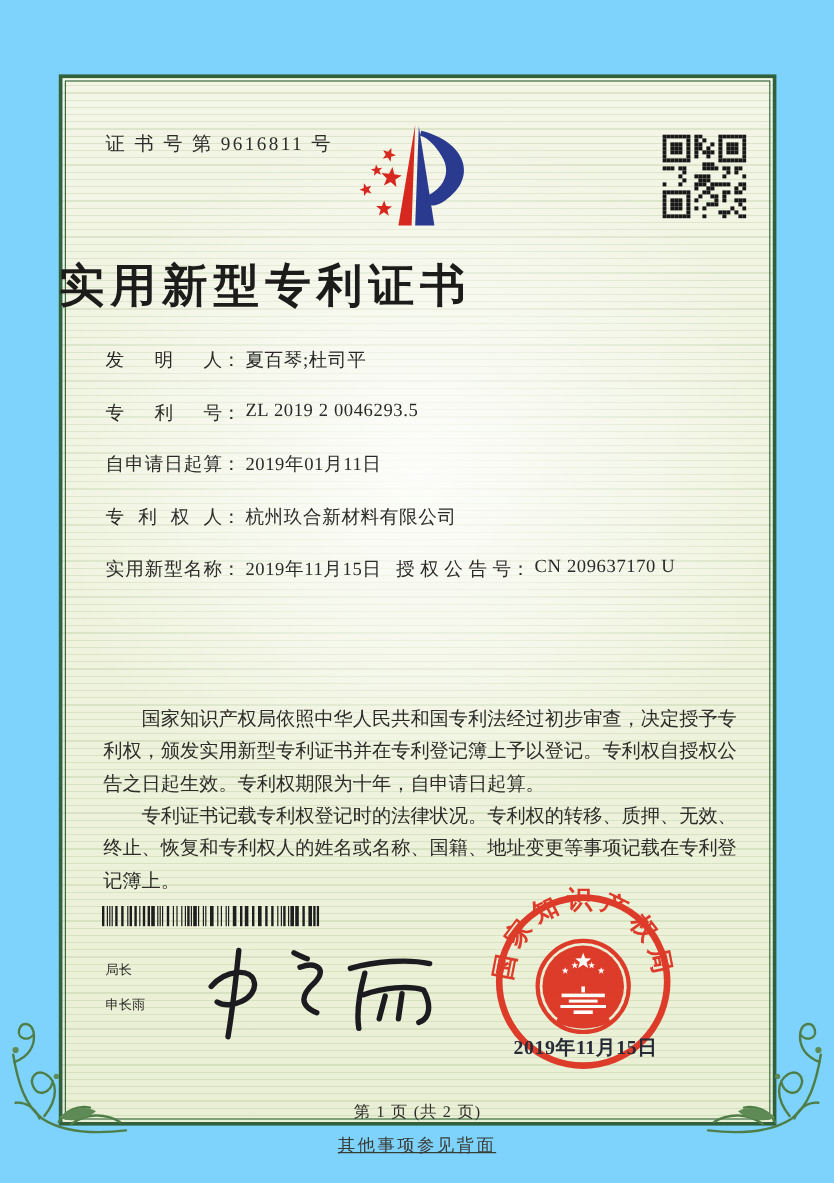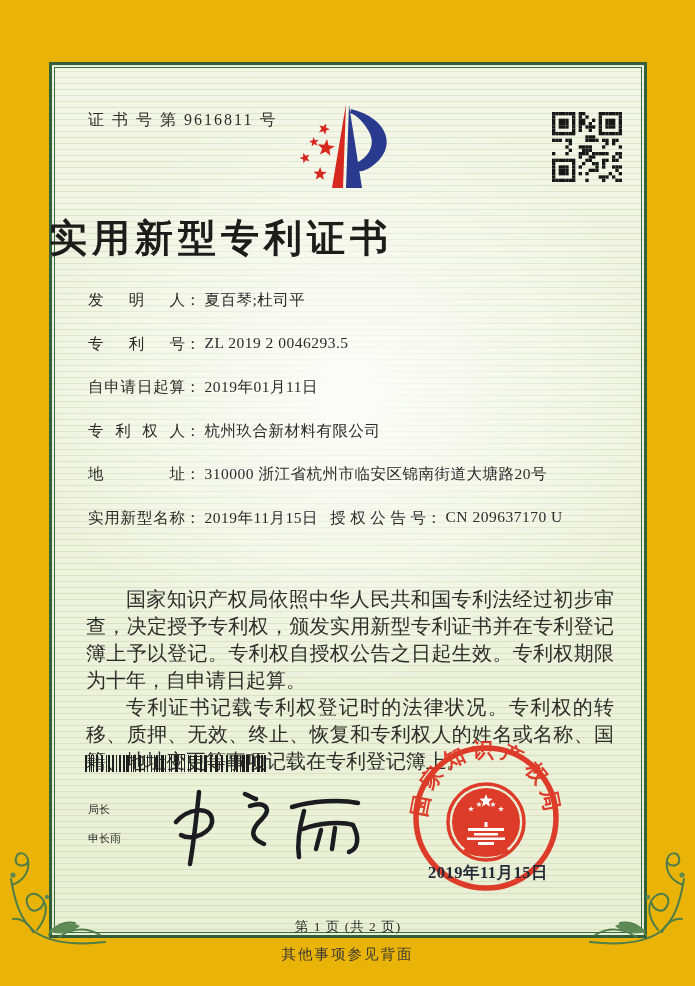--- a/index.html
+++ b/index.html
@@ -4,21 +4,21 @@
 <style>
   * { margin:0; padding:0; box-sizing:border-box; }
   html,body { width:695px; height:986px; }
   body {
     font-family:"Liberation Serif","DejaVu Serif",serif;
     background:#f9f8f0;
     color:#2a2a28;
     position:relative;
     overflow:hidden;
   }
-  .page { position:absolute; left:0; top:0; width:695px; height:986px; background:#eab308; }
+  .page { position:absolute; left:0; top:0; width:695px; height:986px; background:#7dd3fc; }
 
   
   .sheet {
     position:absolute; left:49px; top:62px; width:598px; height:876px;
     border:3px solid #31603a;
     background:
       radial-gradient(ellipse 70% 45% at 50% 38%, rgba(255,255,255,.85), rgba(255,255,255,0) 75%),
       repeating-linear-gradient(180deg, rgba(132,168,98,.20) 0px, rgba(132,168,98,.20) 1px, rgba(255,255,255,0) 1px, rgba(255,255,255,0) 6px),
       linear-gradient(180deg,#f3f5e6 0%, #eff3de 55%, #e9efd4 100%);
   }
@@ -42,40 +42,40 @@
   .fields { left:88px; top:290px; width:540px; }
   .frow { position:relative; height:43.5px; font-size:15.5px; white-space:nowrap; }
   .flabel {
     display:inline-block; width:97px; text-align:justify; text-align-last:justify;
     vertical-align:top; color:#2b2a27;
   }
   .fcolon { display:inline-block; vertical-align:top; }
   .fvalue { display:inline-block; vertical-align:top; margin-left:4px; letter-spacing:.5px; }
   .grant-group { position:absolute; left:242px; top:0; }
 
-  .paras { left:86px; top:586px; width:528px; font-size:20px; line-height:27px;
+  .paras { left:86px; top:586px; width:528px; font-size:16px; line-height:27px;
     text-align:justify; color:#2d2c29; }
   .paras p { text-indent:2em; }
 
   .barcode { left:85px; top:755px; width:181px; height:17px; }
 
   .director { left:88px; top:795px; font-size:11px; line-height:29px; color:#2b2a27; }
 
   .signature { left:152px; top:786px; width:225px; height:84px; }
 
   .seal-svg { left:404px; top:738px; width:166px; height:158px; }
   .seal-date {
     left:418px; top:862px; width:140px; text-align:center;
     font-size:16.5px; font-weight:bold; letter-spacing:.5px; color:#272b38;
   }
 
   .page-indicator { left:49px; top:905px; width:598px; text-align:center;
     font-size:13.5px; letter-spacing:1px; color:#2d2c29;margin-top:13px; }
   .back-note { left:0; top:945px; width:695px; text-align:center;
-    font-size:14.5px; letter-spacing:2px; color:#3a3a35; }
+    font-size:14.5px; letter-spacing:2px; color:#3a3a35;text-decoration:underline; }
 
   .flourish { width:106px; height:106px; }
   .flourish-left { left:3px; top:845px; }
   .flourish-right { left:586px; top:845px; transform:scaleX(-1); }
 </style>
 </head>
 <body>
 
 <div class="page">
 
@@ -333,23 +333,20 @@
     <div class="frow">
       <span class="flabel">专利号</span><span class="fcolon">：</span><span class="fvalue">ZL 2019 2 0046293.5</span>
     </div>
     <div class="frow">
       <span class="flabel">自申请日起算</span><span class="fcolon">：</span><span class="fvalue">2019年01月11日</span>
     </div>
     <div class="frow">
       <span class="flabel">专利权人</span><span class="fcolon">：</span><span class="fvalue">杭州玖合新材料有限公司</span>
     </div>
     <div class="frow">
-      <span class="flabel">地址</span><span class="fcolon">：</span><span class="fvalue">310000 浙江省杭州市临安区锦南街道大塘路20号</span>
-    </div>
-    <div class="frow">
       <span class="flabel">实用新型名称</span><span class="fcolon">：</span><span class="fvalue">2019年11月15日</span>
       <span class="grant-group">
         <span class="flabel" style="width:96px">授权公告号</span><span class="fcolon">：</span><span class="fvalue">CN 209637170 U</span>
       </span>
     </div>
   </div>
 
   <div class="abs paras">
     <p>国家知识产权局依照中华人民共和国专利法经过初步审查，决定授予专利权，颁发实用新型专利证书并在专利登记簿上予以登记。专利权自授权公告之日起生效。专利权期限为十年，自申请日起算。</p>
     <p>专利证书记载专利权登记时的法律状况。专利权的转移、质押、无效、终止、恢复和专利权人的姓名或名称、国籍、地址变更等事项记载在专利登记簿上。</p>

